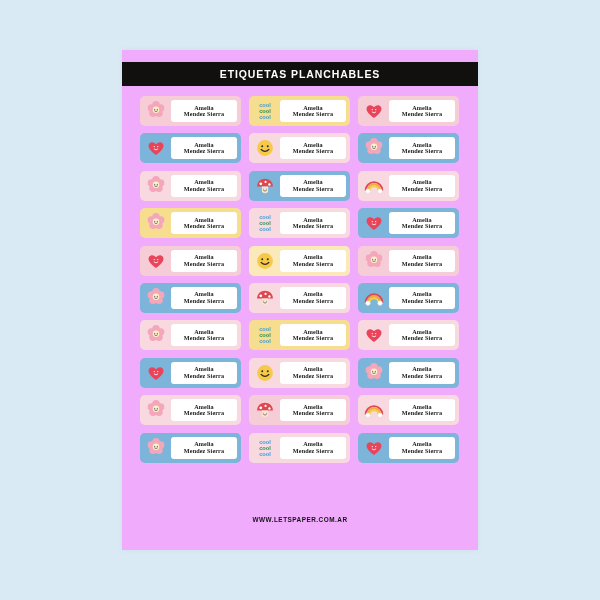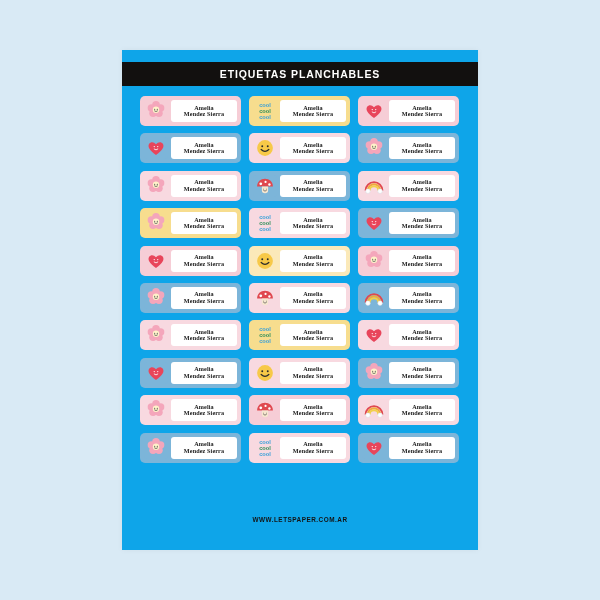--- a/index.html
+++ b/index.html
@@ -18,21 +18,21 @@
     width: 600px;
     height: 600px;
   }
   
   #sheet {
     position: absolute;
     left: 122px;
     top: 50px;
     width: 356px;
     height: 500px;
-    background: #0ea5e9;
+    background: #f0abfc;
     box-shadow: 0 0 6px rgba(0,0,0,0.05);
   }
   
   #header-band {
     position: absolute;
     left: 0px;
     top: 12px;
     width: 356px;
     height: 24px;
     background: #12100f;

